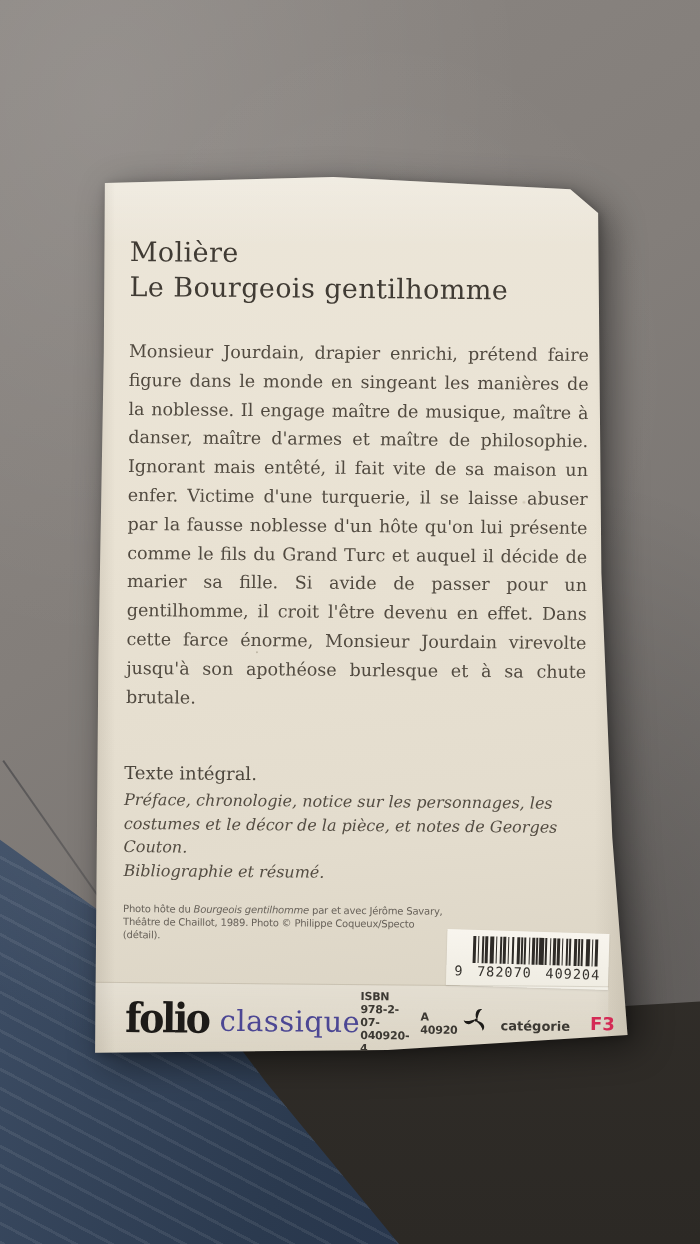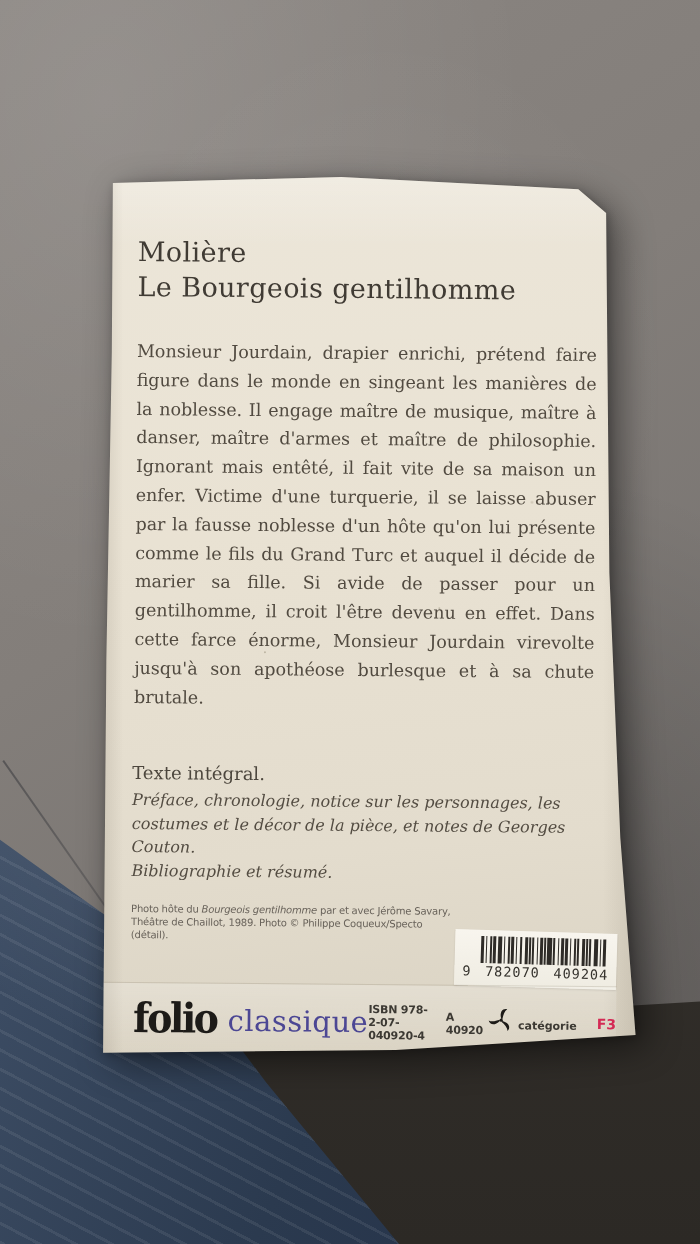--- a/index.html
+++ b/index.html
@@ -29,21 +29,21 @@
   .denim{
     position:absolute;inset:0;
     clip-path:polygon(0 67.5%, 26% 78%, 38% 87%, 57% 100%, 0 100%);
     background:
       repeating-linear-gradient(28deg, rgba(255,255,255,0.07) 0 3px, transparent 3px 17px),
       radial-gradient(60% 45% at 20% 55%, rgba(255,255,255,0.10), transparent 65%),
       linear-gradient(115deg,#4d5f77 0%,#3c4c63 35%,#2b3a4f 65%,#212e46 100%);
   }
   
   .book-wrap{
-    position:absolute;left:96px;top:176px;width:545px;height:882px;
+    position:absolute;left:88px;top:176px;width:545px;height:882px;
     filter:drop-shadow(10px 9px 18px rgba(0,0,0,0.40)) drop-shadow(2px 2px 5px rgba(0,0,0,0.28));
     text-decoration:underline;
   }
   .book{
     position:absolute;inset:0;
     clip-path:polygon(3.1% 0.8%, 45% 0.1%, 88.5% 1.5%, 93.6% 4.2%, 94.2% 45%, 96.2% 75%, 99% 97.4%, 55% 99.1%, 1.3% 99.4%, 1.9% 55%, 2.9% 20%);
     background:
       radial-gradient(2px 2px at 31% 54%, rgba(95,85,60,0.45), transparent 70%),
       radial-gradient(2px 2px at 63% 49%, rgba(95,85,60,0.35), transparent 70%),
       radial-gradient(3px 3px at 80% 37%, rgba(110,95,70,0.25), transparent 70%),
@@ -92,25 +92,25 @@
   .collection{font-size:29px;color:#4c4794;margin-left:11px;letter-spacing:0.5px;line-height:1;padding-top:6px;}
   .isbn,.ref{
     font-family:"DejaVu Sans", "Liberation Sans", sans-serif;
     font-size:11px;font-weight:700;color:#3c3933;letter-spacing:-0.2px;padding-top:6px;
   }
   .isbn{}
   .ref{margin-left:11px;}
   .pinwheel{margin-left:5px;padding-top:2px;}
   .cat-label{
     font-family:"DejaVu Sans", "Liberation Sans", sans-serif;
-    font-size:11px;font-weight:700;color:#3c3933;margin-left:4px;padding-top:10px;
+    font-size:13px;font-weight:700;color:#3c3933;margin-left:12px;padding-top:10px;
   }
   .cat-value{
     font-family:"DejaVu Sans", "Liberation Sans", sans-serif;
-    font-size:14px;font-weight:700;color:#d42a55;margin-left:20px;padding-top:4px;
+    font-size:18px;font-weight:700;color:#d42a55;margin-left:20px;padding-top:4px;
   }
 </style>
 </head>
 <body>
 
 <div class="scene">
   <div class="couch"></div>
   <div class="couch-seam"></div>
   <div class="floor-shadow"></div>
   <div class="denim"></div>

